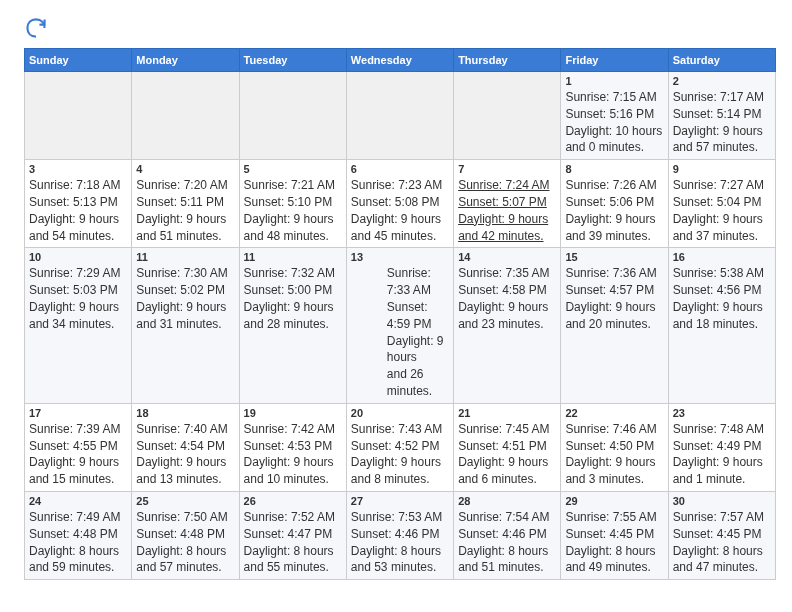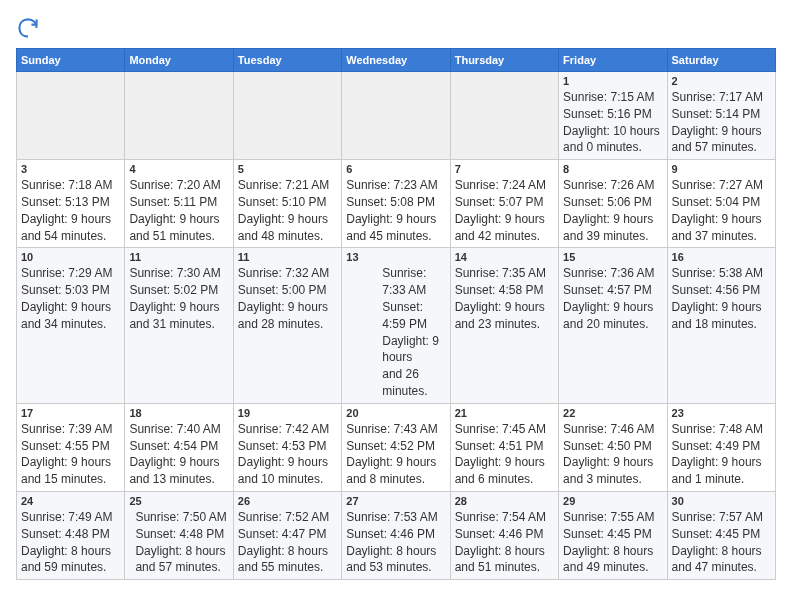--- a/index.html
+++ b/index.html
@@ -6,21 +6,21 @@
     body {
       font-family: Arial, sans-serif;
       background: #fff;
       width: 792px;
       height: 612px;
       overflow: hidden;
     }
     .page {
       width: 792px;
       height: 470px;
-      padding: 16px 16px 10px 16px;
+      padding: 16px 16px 10px 24px;
     }
     .header {
       display: flex;
       align-items: flex-start;
       justify-content: space-between;
       margin-bottom: 8px;
     }
     .logo {
       display: flex;
       align-items: center;
@@ -174,21 +174,21 @@
           </td>
           <td>
             <span class="day-num">6</span>
             <div class="day-info" style="white-space: pre-line;">Sunrise: 7:23 AM
 Sunset: 5:08 PM
 Daylight: 9 hours
 and 45 minutes.</div>
           </td>
           <td>
             <span class="day-num">7</span>
-            <div class="day-info" style="white-space: pre-line;">Sunrise: 7:24 AM
+            <div class="day-info" style="white-space: pre-line; text-decoration: underline;">Sunrise: 7:24 AM
 Sunset: 5:07 PM
 Daylight: 9 hours
 and 42 minutes.</div>
           </td>
           <td>
             <span class="day-num">8</span>
             <div class="day-info" style="white-space: pre-line;">Sunrise: 7:26 AM
 Sunset: 5:06 PM
 Daylight: 9 hours
 and 39 minutes.</div>
@@ -306,21 +306,21 @@
         <tr>
           <td>
             <span class="day-num">24</span>
             <div class="day-info" style="white-space: pre-line;">Sunrise: 7:49 AM
 Sunset: 4:48 PM
 Daylight: 8 hours
 and 59 minutes.</div>
           </td>
           <td>
             <span class="day-num">25</span>
-            <div class="day-info" style="white-space: pre-line; margin-left: 6px;">Sunrise: 7:50 AM
+            <div class="day-info" style="white-space: pre-line;">Sunrise: 7:50 AM
 Sunset: 4:48 PM
 Daylight: 8 hours
 and 57 minutes.</div>
           </td>
           <td>
             <span class="day-num">26</span>
             <div class="day-info" style="white-space: pre-line;">Sunrise: 7:52 AM
 Sunset: 4:47 PM
 Daylight: 8 hours
 and 55 minutes.</div>

